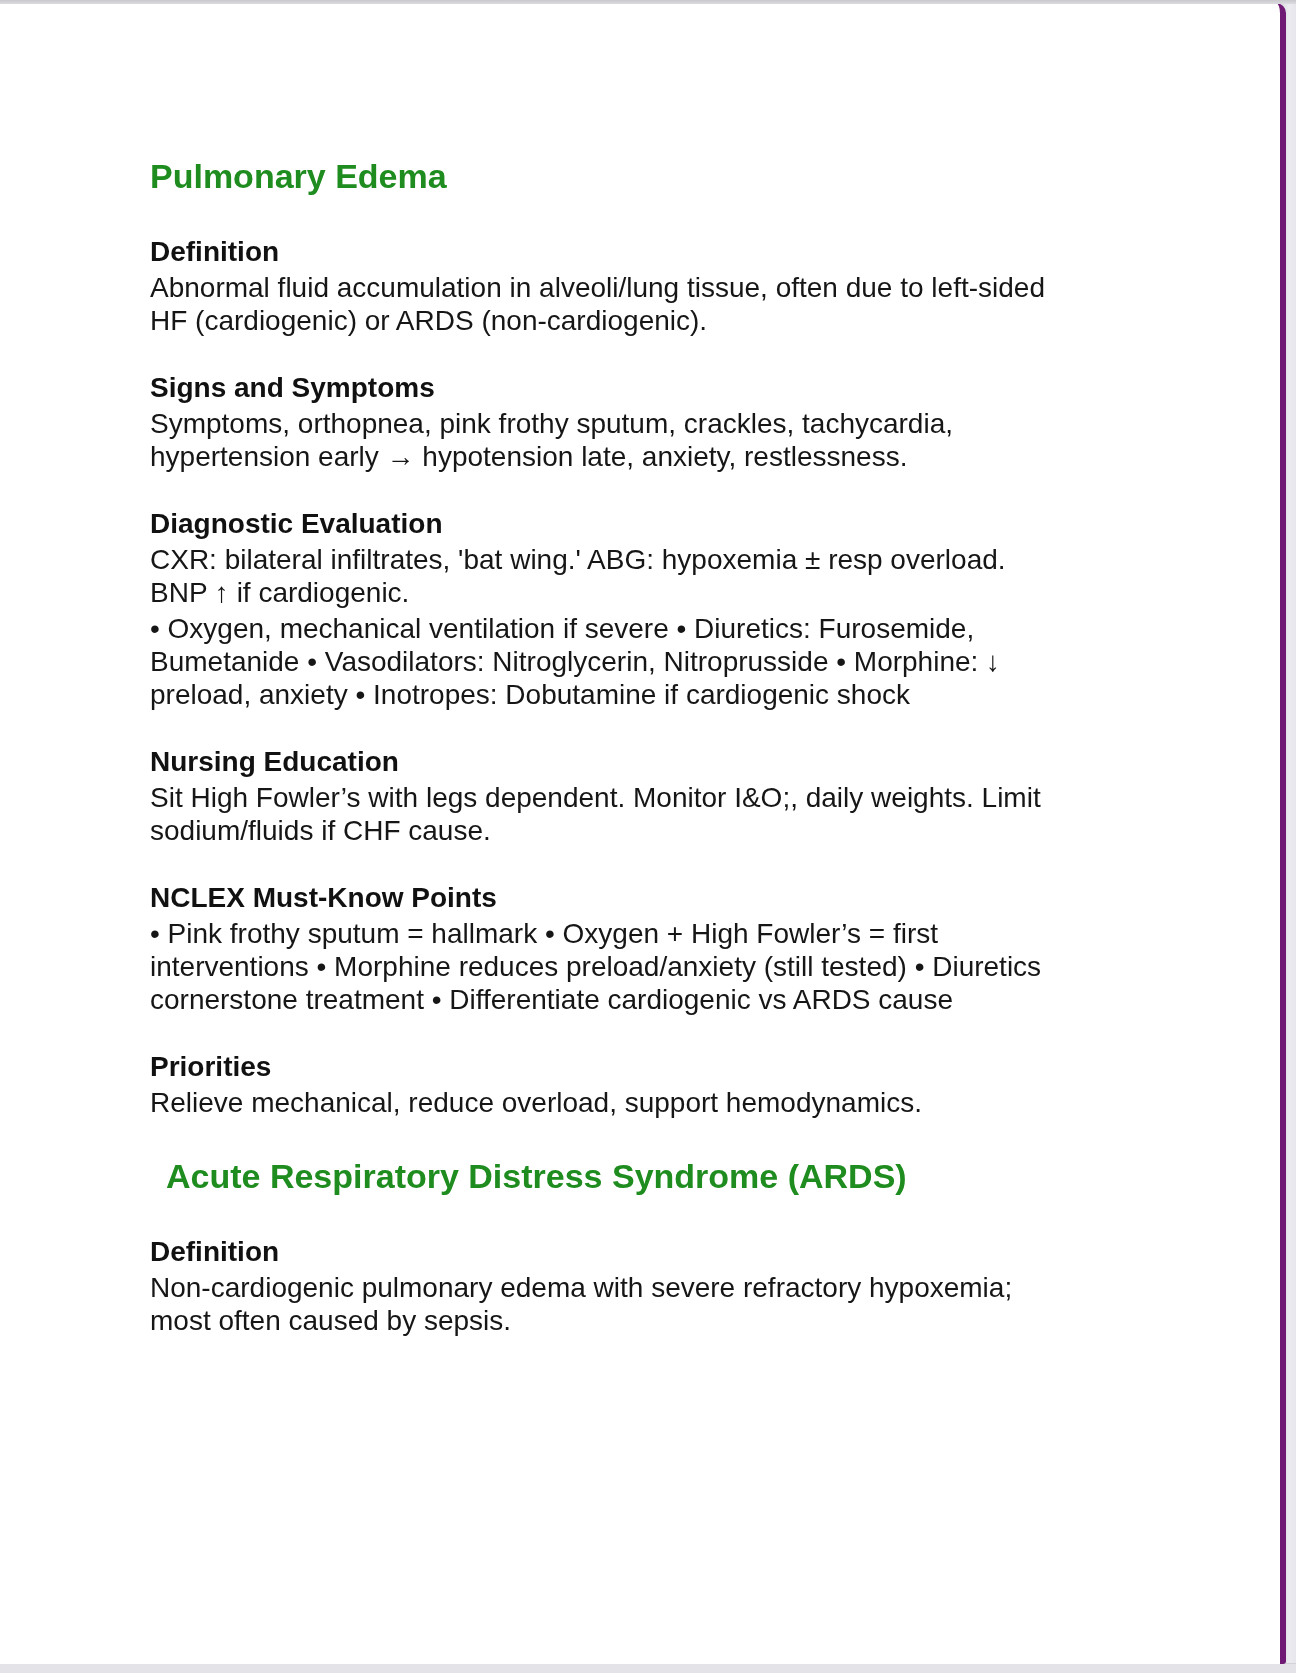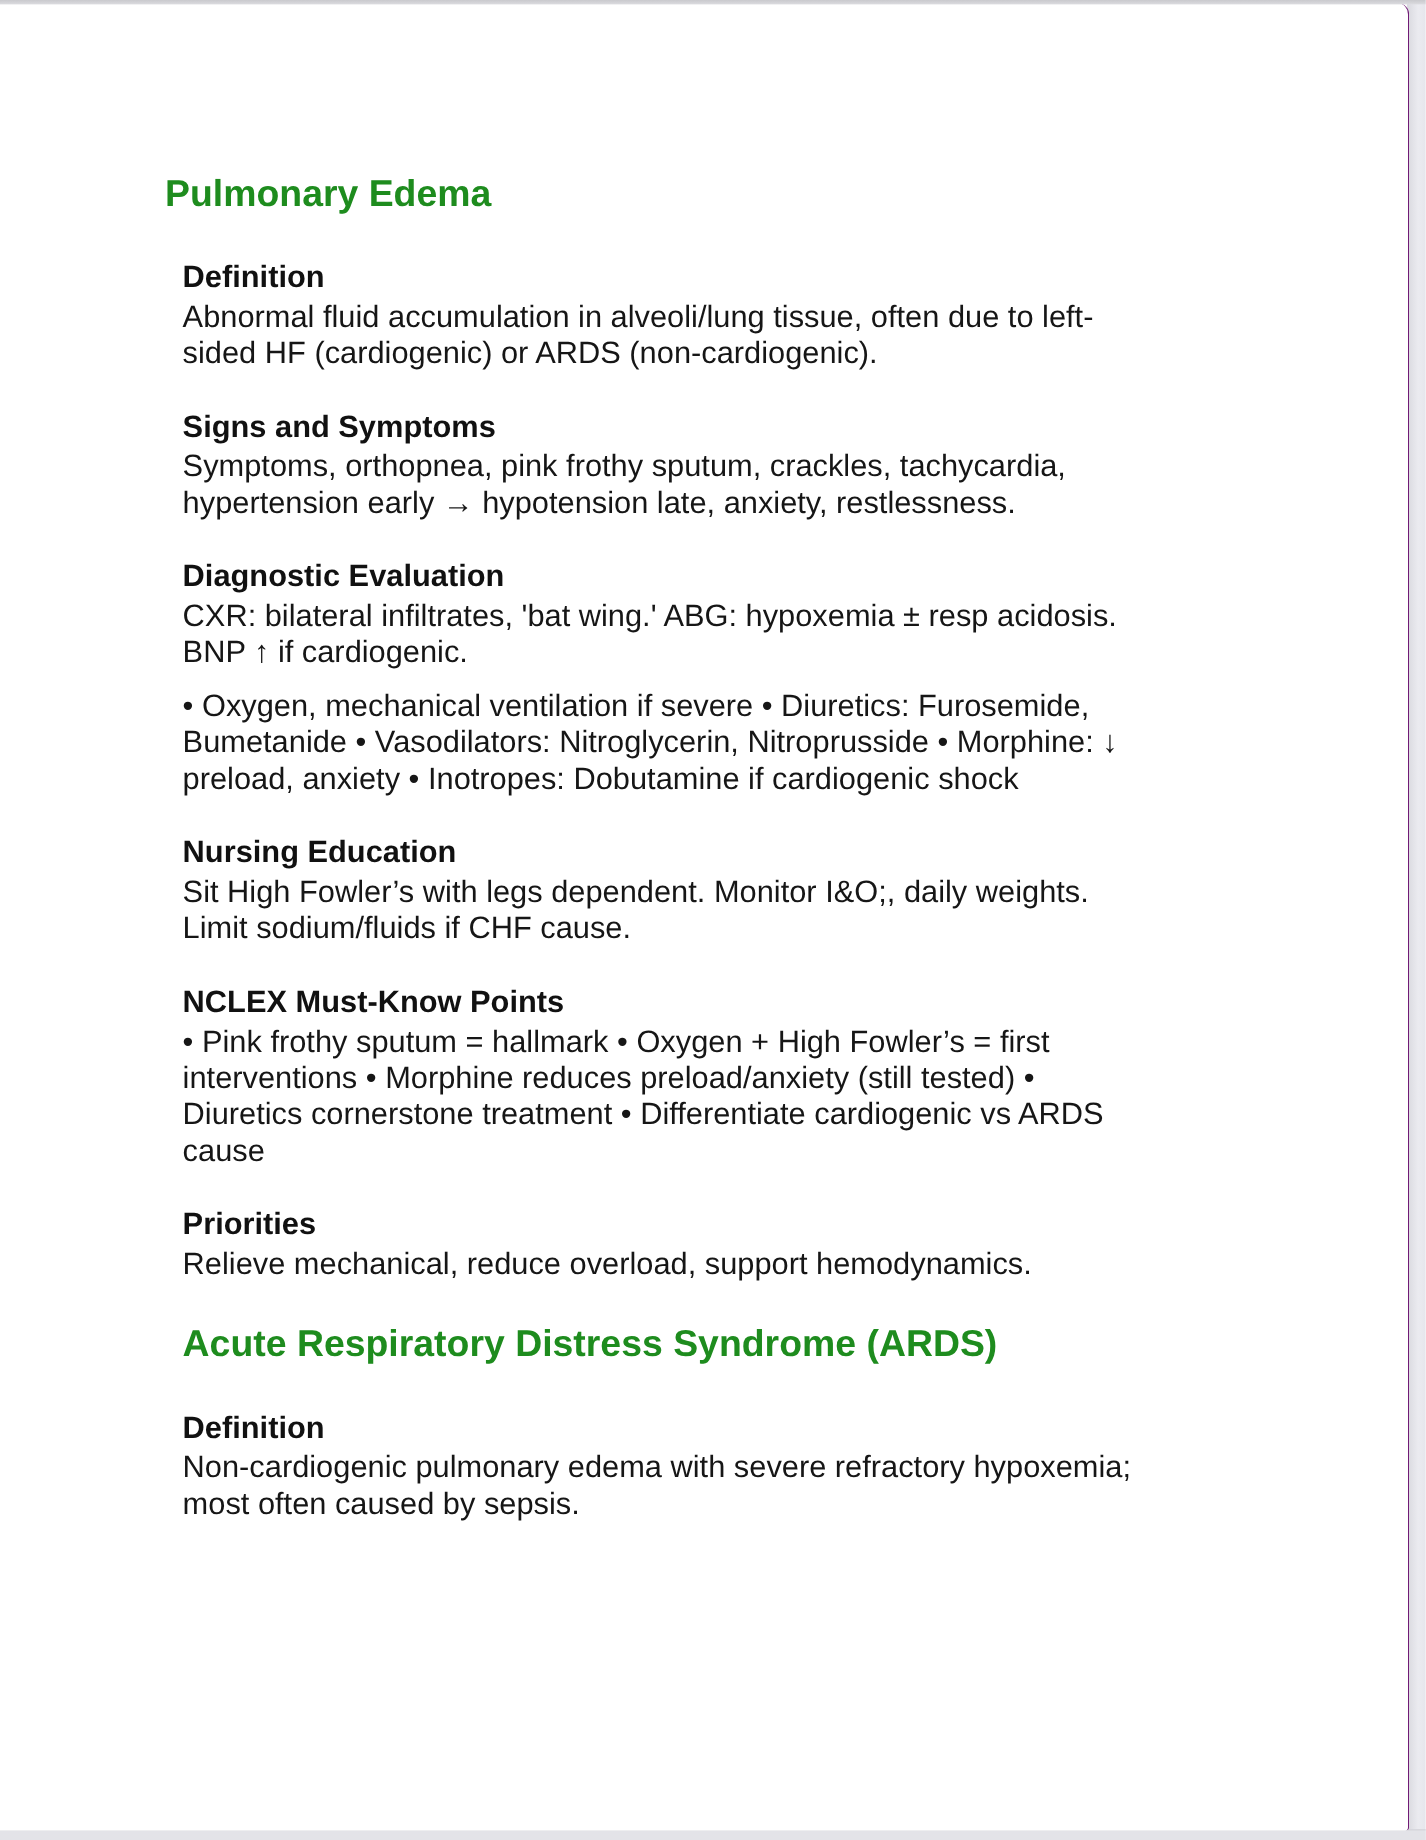--- a/index.html
+++ b/index.html
@@ -30,21 +30,21 @@
     position: absolute; left: 0; bottom: 0;
     width: 1296px; height: 9px;
     background: #e3e3e8;
     border-top: 1px solid #d2d2d7;
     z-index: 1;
   }
   .page {
     position: absolute; left: 0; top: 3px;
     width: 1280px; height: 1661px;
     background: #ffffff;
-    border-right: 1px solid #701a75;
+    border-right: 6px solid #701a75;
     border-radius: 0 10px 3px 0;
     z-index: 2;
   }
   .content {
     box-sizing: content-box;
     padding: 151px 0 0 150px;
     width: 914px;
     color: #161616;
   }
   h1 {
@@ -56,21 +56,21 @@
     letter-spacing: 0;
   }
   h1.second { margin: 35px 0 38px 16px; }
   h3 {
     font-size: 28px;
     line-height: 32px;
     font-weight: bold;
     color: #111111;
     margin: 35px 0 0 0;
   }
-  section { margin: 16px; }
+  section { margin: 0; }
   p {
     font-size: 28px;
     line-height: 33px;
     margin: 3px 0 0 0;
     color: #161616;
   }
 </style>
 </head>
 <body>
 
@@ -90,21 +90,21 @@
         <p>Abnormal fluid accumulation in alveoli/lung tissue, often due to left-sided HF (cardiogenic) or ARDS (non-cardiogenic).</p>
       </section>
 
       <section>
         <h3>Signs and Symptoms</h3>
         <p>Symptoms, orthopnea, pink frothy sputum, crackles, tachycardia, hypertension early → hypotension late, anxiety, restlessness.</p>
       </section>
 
       <section>
         <h3>Diagnostic Evaluation</h3>
-        <p>CXR: bilateral infiltrates, 'bat wing.' ABG: hypoxemia ± resp acidosis. BNP ↑ if cardiogenic.</p>
+        <p>CXR: bilateral infiltrates, 'bat wing.' ABG: hypoxemia ± resp overload. BNP ↑ if cardiogenic.</p>
       </section>
 
       <section>
         <p>• Oxygen, mechanical ventilation if severe • Diuretics: Furosemide, Bumetanide • Vasodilators: Nitroglycerin, Nitroprusside • Morphine: ↓ preload, anxiety • Inotropes: Dobutamine if cardiogenic shock</p>
       </section>
 
       <section>
         <h3>Nursing Education</h3>
         <p>Sit High Fowler’s with legs dependent. Monitor I&amp;O;, daily weights. Limit sodium/fluids if CHF cause.</p>
       </section>

